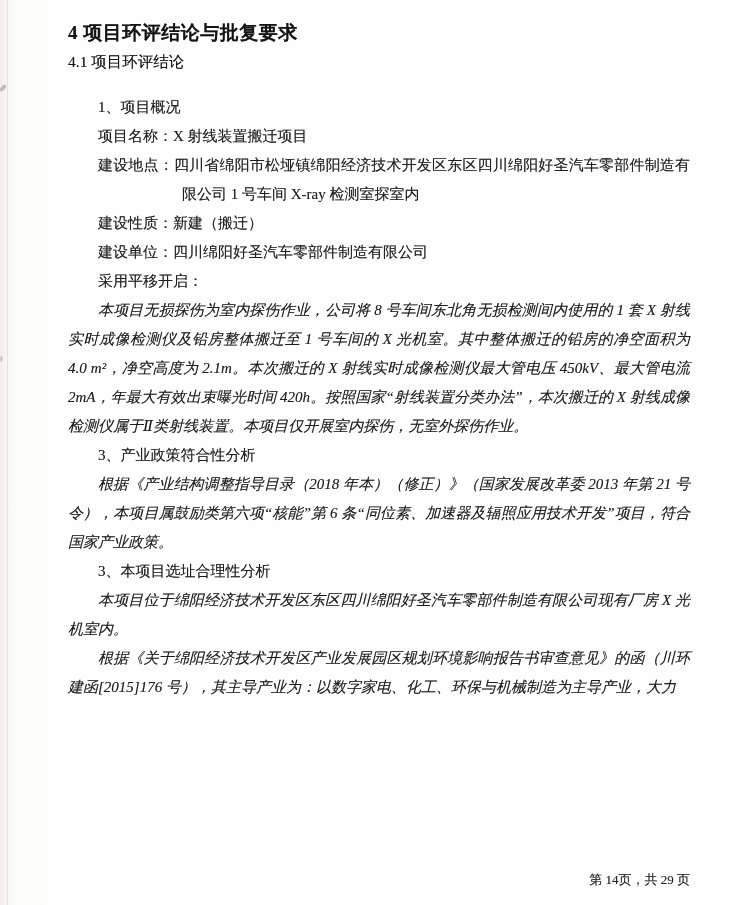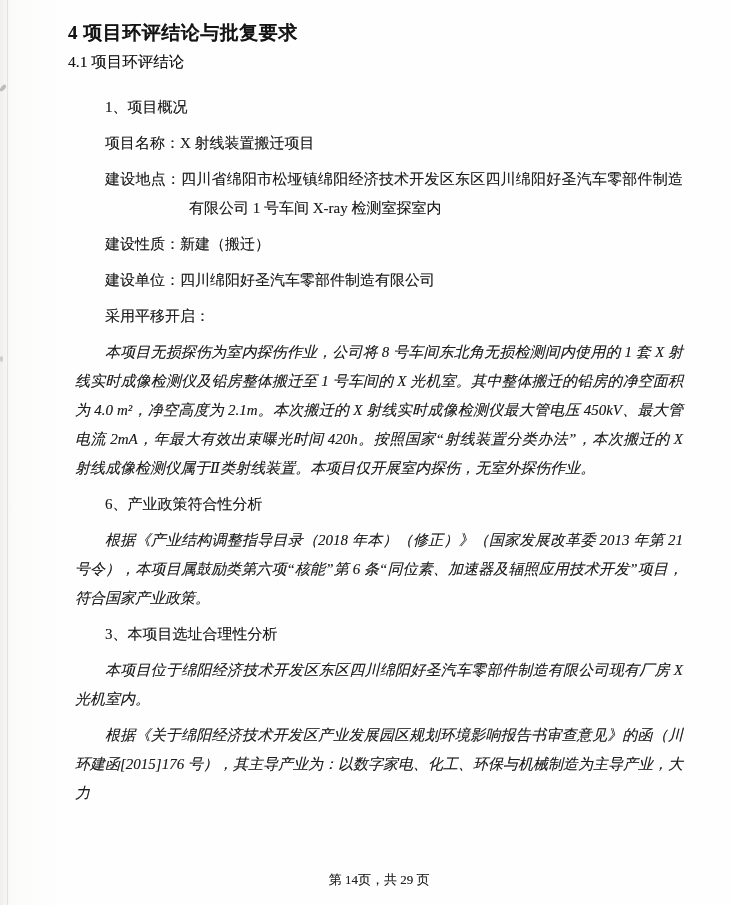--- a/index.html
+++ b/index.html
@@ -64,21 +64,21 @@
   .section-heading {
     font-size: 15.5px;
     font-weight: normal;
     margin: 0 0 20px 0;
     color: #141414;
     text-shadow: 0 0 0.6px rgba(20,20,20,0.5);
   }
   .block {
     font-size: 15px;
     line-height: 29px;
-    margin: 7px;
+    margin: 0;
     text-shadow: 0 0 0.6px rgba(25,25,25,0.45);
   }
   .item {
     text-indent: 2em;
   }
   .field {
     text-indent: 2em;
   }
   .field-hang {
     padding-left: 7.6em;
@@ -88,21 +88,21 @@
   .para {
     text-indent: 2em;
     text-align: justify;
     font-style: italic;
   }
   .page-footer {
     position: absolute;
     left: 68px;
     width: 622px;
     bottom: 16px;
-    text-align: center;
+    text-align: right;
     font-size: 13px;
     color: #222;
     text-shadow: 0 0 0.6px rgba(25,25,25,0.4);
   }
 </style>
 </head>
 <body>
 
 <div class="page">
   <div class="edge-line"></div>
@@ -113,21 +113,21 @@
     <div class="chapter-heading">4 项目环评结论与批复要求</div>
     <div class="section-heading">4.1 项目环评结论</div>
 
     <div class="block item">1、项目概况</div>
     <div class="block field">项目名称：X 射线装置搬迁项目</div>
     <div class="block field-hang">建设地点：四川省绵阳市松垭镇绵阳经济技术开发区东区四川绵阳好圣汽车零部件制造有限公司 1 号车间 X-ray 检测室探室内</div>
     <div class="block field">建设性质：新建（搬迁）</div>
     <div class="block field">建设单位：四川绵阳好圣汽车零部件制造有限公司</div>
     <div class="block field">采用平移开启：</div>
     <div class="block para">本项目无损探伤为室内探伤作业，公司将 8 号车间东北角无损检测间内使用的 1 套 X 射线实时成像检测仪及铅房整体搬迁至 1 号车间的 X 光机室。其中整体搬迁的铅房的净空面积为 4.0 m²，净空高度为 2.1m。本次搬迁的 X 射线实时成像检测仪最大管电压 450kV、最大管电流 2mA，年最大有效出束曝光时间 420h。按照国家“射线装置分类办法”，本次搬迁的 X 射线成像检测仪属于Ⅱ类射线装置。本项目仅开展室内探伤，无室外探伤作业。</div>
-    <div class="block item">6、产业政策符合性分析</div>
+    <div class="block item">3、产业政策符合性分析</div>
     <div class="block para">根据《产业结构调整指导目录（2018 年本）（修正）》（国家发展改革委 2013 年第 21 号令），本项目属鼓励类第六项“核能”第 6 条“同位素、加速器及辐照应用技术开发”项目，符合国家产业政策。</div>
     <div class="block item">3、本项目选址合理性分析</div>
     <div class="block para">本项目位于绵阳经济技术开发区东区四川绵阳好圣汽车零部件制造有限公司现有厂房 X 光机室内。</div>
     <div class="block para">根据《关于绵阳经济技术开发区产业发展园区规划环境影响报告书审查意见》的函（川环建函[2015]176 号），其主导产业为：以数字家电、化工、环保与机械制造为主导产业，大力</div>
   </div>
 
   <div class="page-footer">第 14页，共 29 页</div>
 </div>
 
 </body></html>

